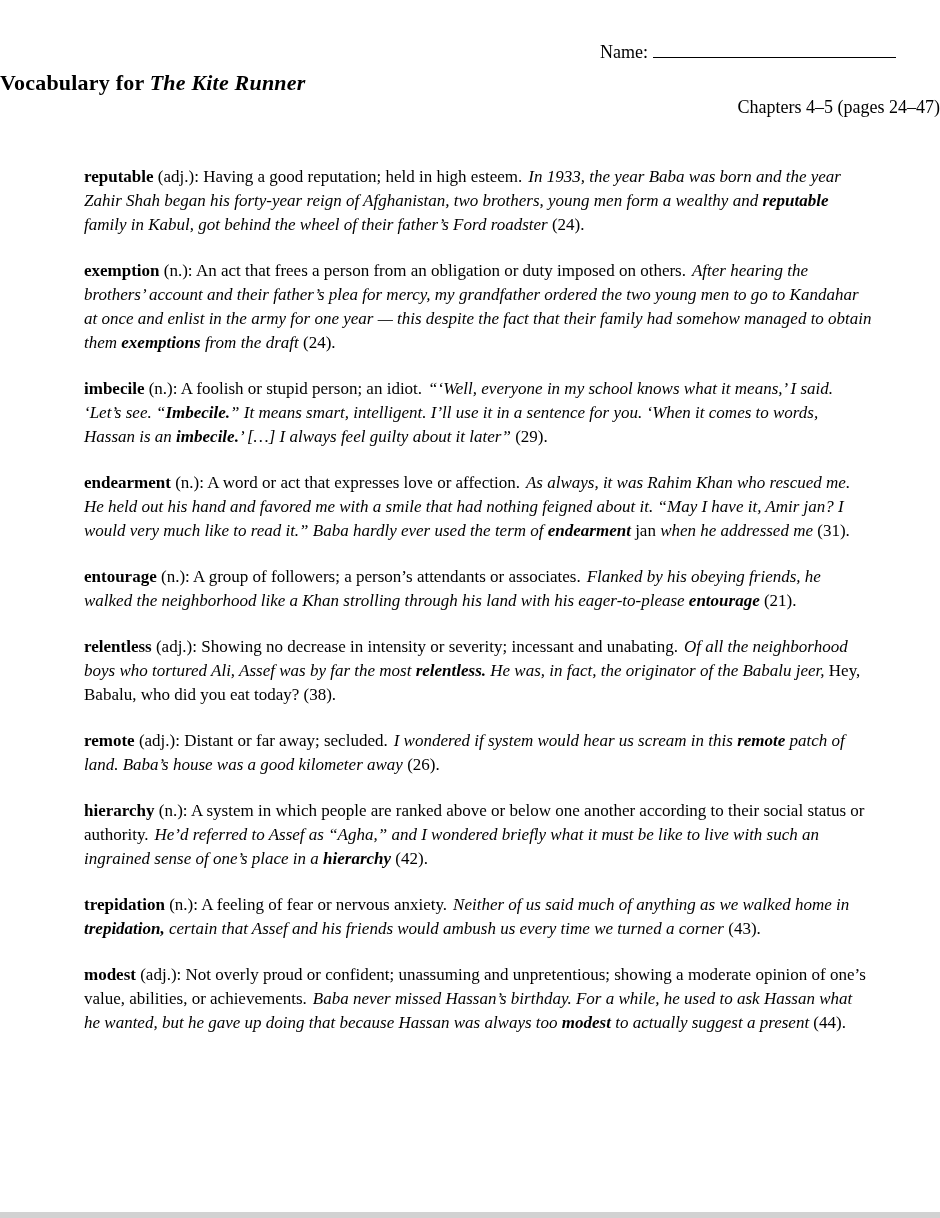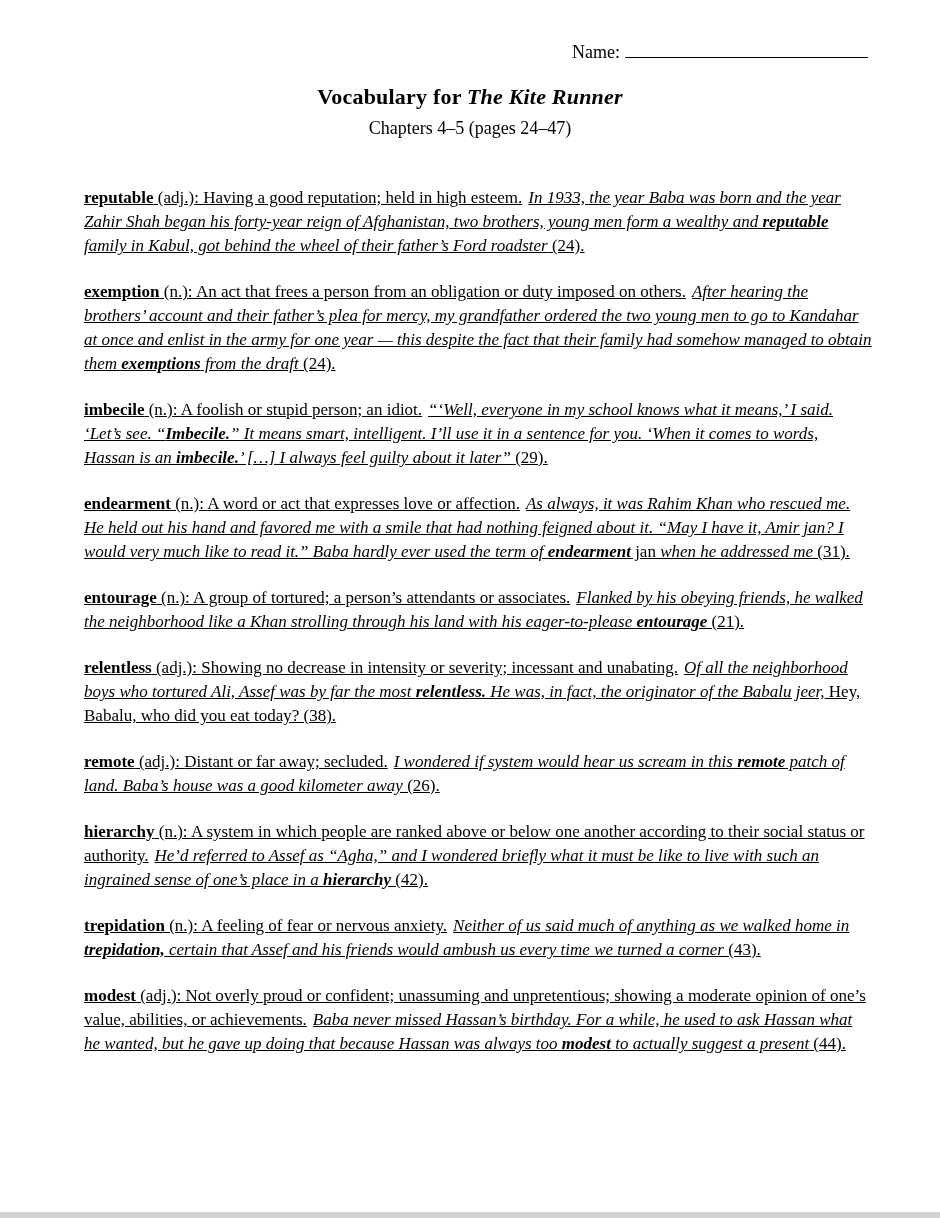--- a/index.html
+++ b/index.html
@@ -9,48 +9,46 @@
   }
   body {
     width: 940px;
     height: 1218px;
     position: relative;
     font-family: "Liberation Serif", "DejaVu Serif", serif;
     color: #000000;
     overflow: hidden;
   }
   .name-row {
-    padding: 42px 72px 0 0;
+    padding: 42px 44px 0 0;
     text-align: right;
     font-size: 18px;
   }
   .name-line {
     display: inline-block;
     width: 243px;
     height: 2px;
     border-bottom: 1.6px solid #000;
     margin-left: 5px;
     vertical-align: baseline;
   }
   .title {
-    text-align: center;
     font-weight: bold;
     font-size: 22px;
-    margin-top: 21px;
+    margin-top: 7px;
     letter-spacing: 0.2px;
   }
   .title i { font-style: italic; }
   .subtitle {
-    text-align: center;
+    text-align: right;
     font-size: 18px;
-    margin-top: 8px;
+    margin-top: 1px;
   }
   .entries {
     margin: 47px 68px 0 84px;
-    text-decoration: underline;
   }
   .entry {
     font-size: 17px;
     line-height: 24px;
     margin: 0 0 22px 0;
     text-align: left;
   }
   .entry b.word { font-weight: bold; }
   .seg-i  { font-style: italic; }
   .seg-bi { font-style: italic; font-weight: bold; }
@@ -80,21 +78,21 @@
 
 <div class="entries">
   <p class="entry"><b class="word">reputable</b><span> (adj.): </span><span>Having a good reputation; held in high esteem.</span><span><span class="seg-i quote-start">In 1933, the year Baba was born and the year Zahir Shah began his forty-year reign of Afghanistan, two brothers, young men form a wealthy and </span><span class="seg-bi">reputable</span><span class="seg-i"> family in Kabul, got behind the wheel of their father’s Ford roadster</span><span class="seg-r"> (24).</span></span></p>
 
   <p class="entry"><b class="word">exemption</b><span> (n.): </span><span>An act that frees a person from an obligation or duty imposed on others.</span><span><span class="seg-i quote-start">After hearing the brothers’ account and their father’s plea for mercy, my grandfather ordered the two young men to go to Kandahar at once and enlist in the army for one year — this despite the fact that their family had somehow managed to obtain them </span><span class="seg-bi">exemptions</span><span class="seg-i"> from the draft</span><span class="seg-r"> (24).</span></span></p>
 
   <p class="entry"><b class="word">imbecile</b><span> (n.): </span><span>A foolish or stupid person; an idiot.</span><span><span class="seg-i quote-start">“‘Well, everyone in my school knows what it means,’ I said. ‘Let’s see. “</span><span class="seg-bi">Imbecile.</span><span class="seg-i">” It means smart, intelligent. I’ll use it in a sentence for you. ‘When it comes to words, Hassan is an </span><span class="seg-bi">imbecile.</span><span class="seg-i">’ […] I always feel guilty about it later”</span><span class="seg-r"> (29).</span></span></p>
 
   <p class="entry"><b class="word">endearment</b><span> (n.): </span><span>A word or act that expresses love or affection.</span><span><span class="seg-i quote-start">As always, it was Rahim Khan who rescued me. He held out his hand and favored me with a smile that had nothing feigned about it. “May I have it, Amir jan? I would very much like to read it.” Baba hardly ever used the term of </span><span class="seg-bi">endearment</span><span class="seg-r"> jan </span><span class="seg-i">when he addressed me</span><span class="seg-r"> (31).</span></span></p>
 
-  <p class="entry"><b class="word">entourage</b><span> (n.): </span><span>A group of tortured; a person’s attendants or associates.</span><span><span class="seg-i quote-start">Flanked by his obeying friends, he walked the neighborhood like a Khan strolling through his land with his eager-to-please </span><span class="seg-bi">entourage</span><span class="seg-r"> (21).</span></span></p>
+  <p class="entry"><b class="word">entourage</b><span> (n.): </span><span>A group of followers; a person’s attendants or associates.</span><span><span class="seg-i quote-start">Flanked by his obeying friends, he walked the neighborhood like a Khan strolling through his land with his eager-to-please </span><span class="seg-bi">entourage</span><span class="seg-r"> (21).</span></span></p>
 
   <p class="entry"><b class="word">relentless</b><span> (adj.): </span><span>Showing no decrease in intensity or severity; incessant and unabating.</span><span><span class="seg-i quote-start">Of all the neighborhood boys who tortured Ali, Assef was by far the most </span><span class="seg-bi">relentless.</span><span class="seg-i"> He was, in fact, the originator of the Babalu jeer,</span><span class="seg-r"> Hey, Babalu, who did you eat today? (38).</span></span></p>
 
   <p class="entry"><b class="word">remote</b><span> (adj.): </span><span>Distant or far away; secluded.</span><span><span class="seg-i quote-start">I wondered if system would hear us scream in this </span><span class="seg-bi">remote</span><span class="seg-i"> patch of land. Baba’s house was a good kilometer away</span><span class="seg-r"> (26).</span></span></p>
 
   <p class="entry"><b class="word">hierarchy</b><span> (n.): </span><span>A system in which people are ranked above or below one another according to their social status or authority.</span><span><span class="seg-i quote-start">He’d referred to Assef as “Agha,” and I wondered briefly what it must be like to live with such an ingrained sense of one’s place in a </span><span class="seg-bi">hierarchy</span><span class="seg-r"> (42).</span></span></p>
 
   <p class="entry"><b class="word">trepidation</b><span> (n.): </span><span>A feeling of fear or nervous anxiety.</span><span><span class="seg-i quote-start">Neither of us said much of anything as we walked home in </span><span class="seg-bi">trepidation,</span><span class="seg-i"> certain that Assef and his friends would ambush us every time we turned a corner</span><span class="seg-r"> (43).</span></span></p>
 
   <p class="entry"><b class="word">modest</b><span> (adj.): </span><span>Not overly proud or confident; unassuming and unpretentious; showing a moderate opinion of one’s value, abilities, or achievements.</span><span><span class="seg-i quote-start">Baba never missed Hassan’s birthday. For a while, he used to ask Hassan what he wanted, but he gave up doing that because Hassan was always too </span><span class="seg-bi">modest</span><span class="seg-i"> to actually suggest a present</span><span class="seg-r"> (44).</span></span></p>

